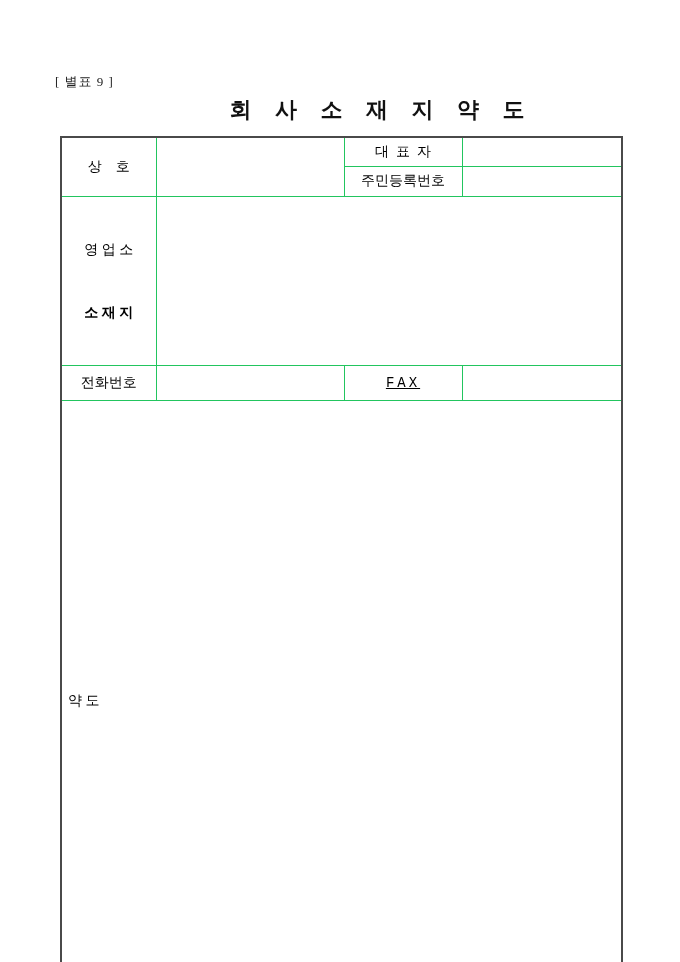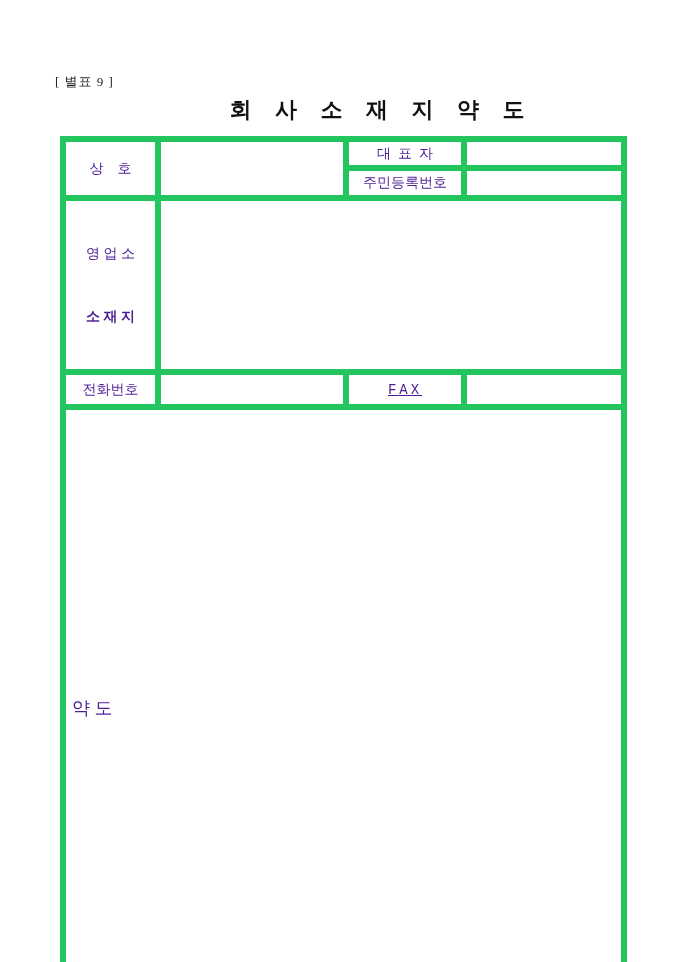--- a/index.html
+++ b/index.html
@@ -38,40 +38,40 @@
 
   table.form-table {
     position: absolute;
     left: 60px; top: 136px;
     width: 561px;
     border-collapse: collapse;
     table-layout: fixed;
     border: 2px solid #4a4a4a;
   }
   .form-table td {
-    border: 6px solid #22c55e;
+    border: 1px solid #22c55e;
     font-size: 14px;
-    color: #4c1d95;
+    color: #000000;
     vertical-align: middle;
     overflow: hidden;
   }
   .label-cell {
     text-align: center;
     white-space: pre;
   }
   .label-small { font-size: 13px; margin-left: 44px; }
   .value-cell { background: #ffffff; }
   .fax-label { letter-spacing: 3px; font-family: "Liberation Mono", "DejaVu Sans Mono", monospace; font-size: 14px; text-decoration: underline; }
   .two-line-label { line-height: 21px; margin-left: 16px; }
   .map-cell {
     vertical-align: top;
     text-align: left;
     padding: 14px 0 0 6px;
   }
-  .map-label { font-size: 18px; white-space: pre; margin-top: 21px; }
+  .map-label { font-size: 14px; white-space: pre; margin-top: 21px; }
 
   col.c1 { width: 95px; }
   col.c2 { width: 188px; }
   col.c3 { width: 118px; }
   col.c4 { width: 160px; }
 
   tr.r1 { height: 29px; }
   tr.r2 { height: 30px; }
   tr.r3 { height: 55px; }
   tr.r4 { height: 35px; }

